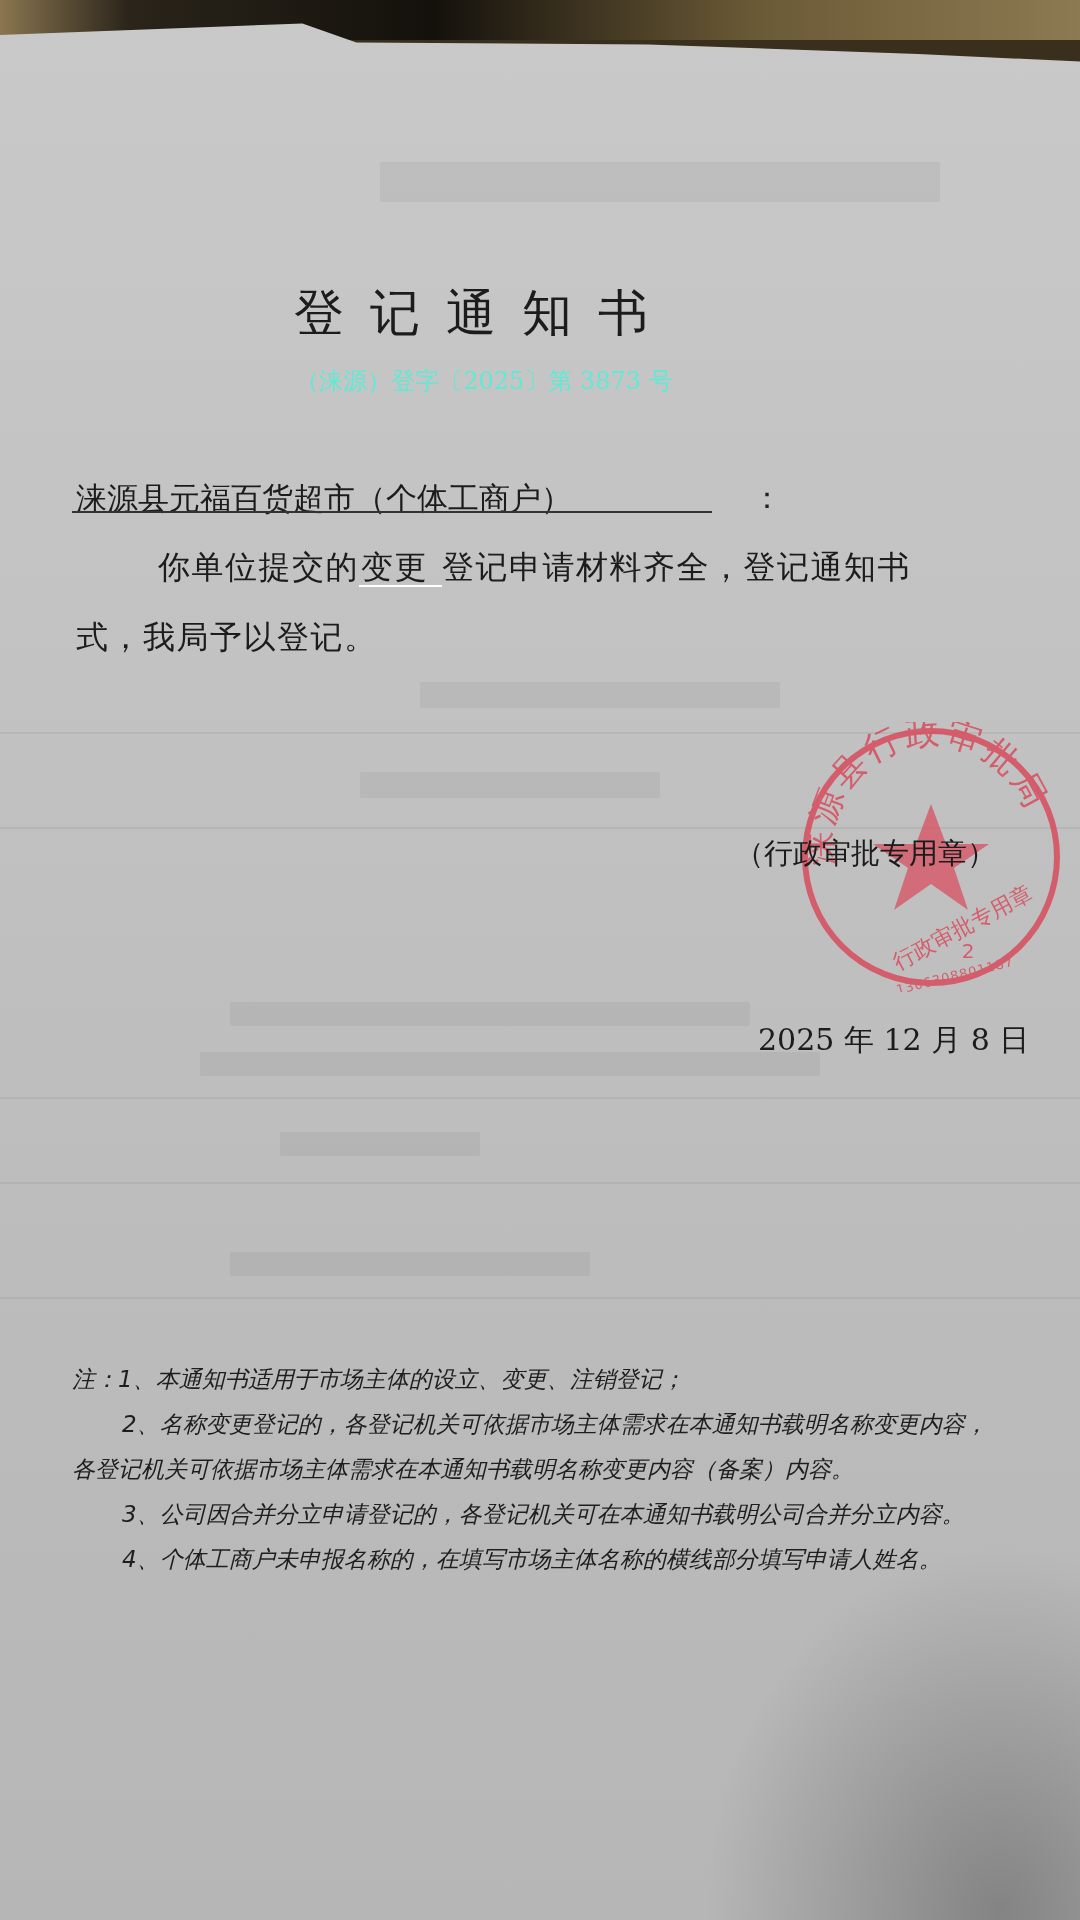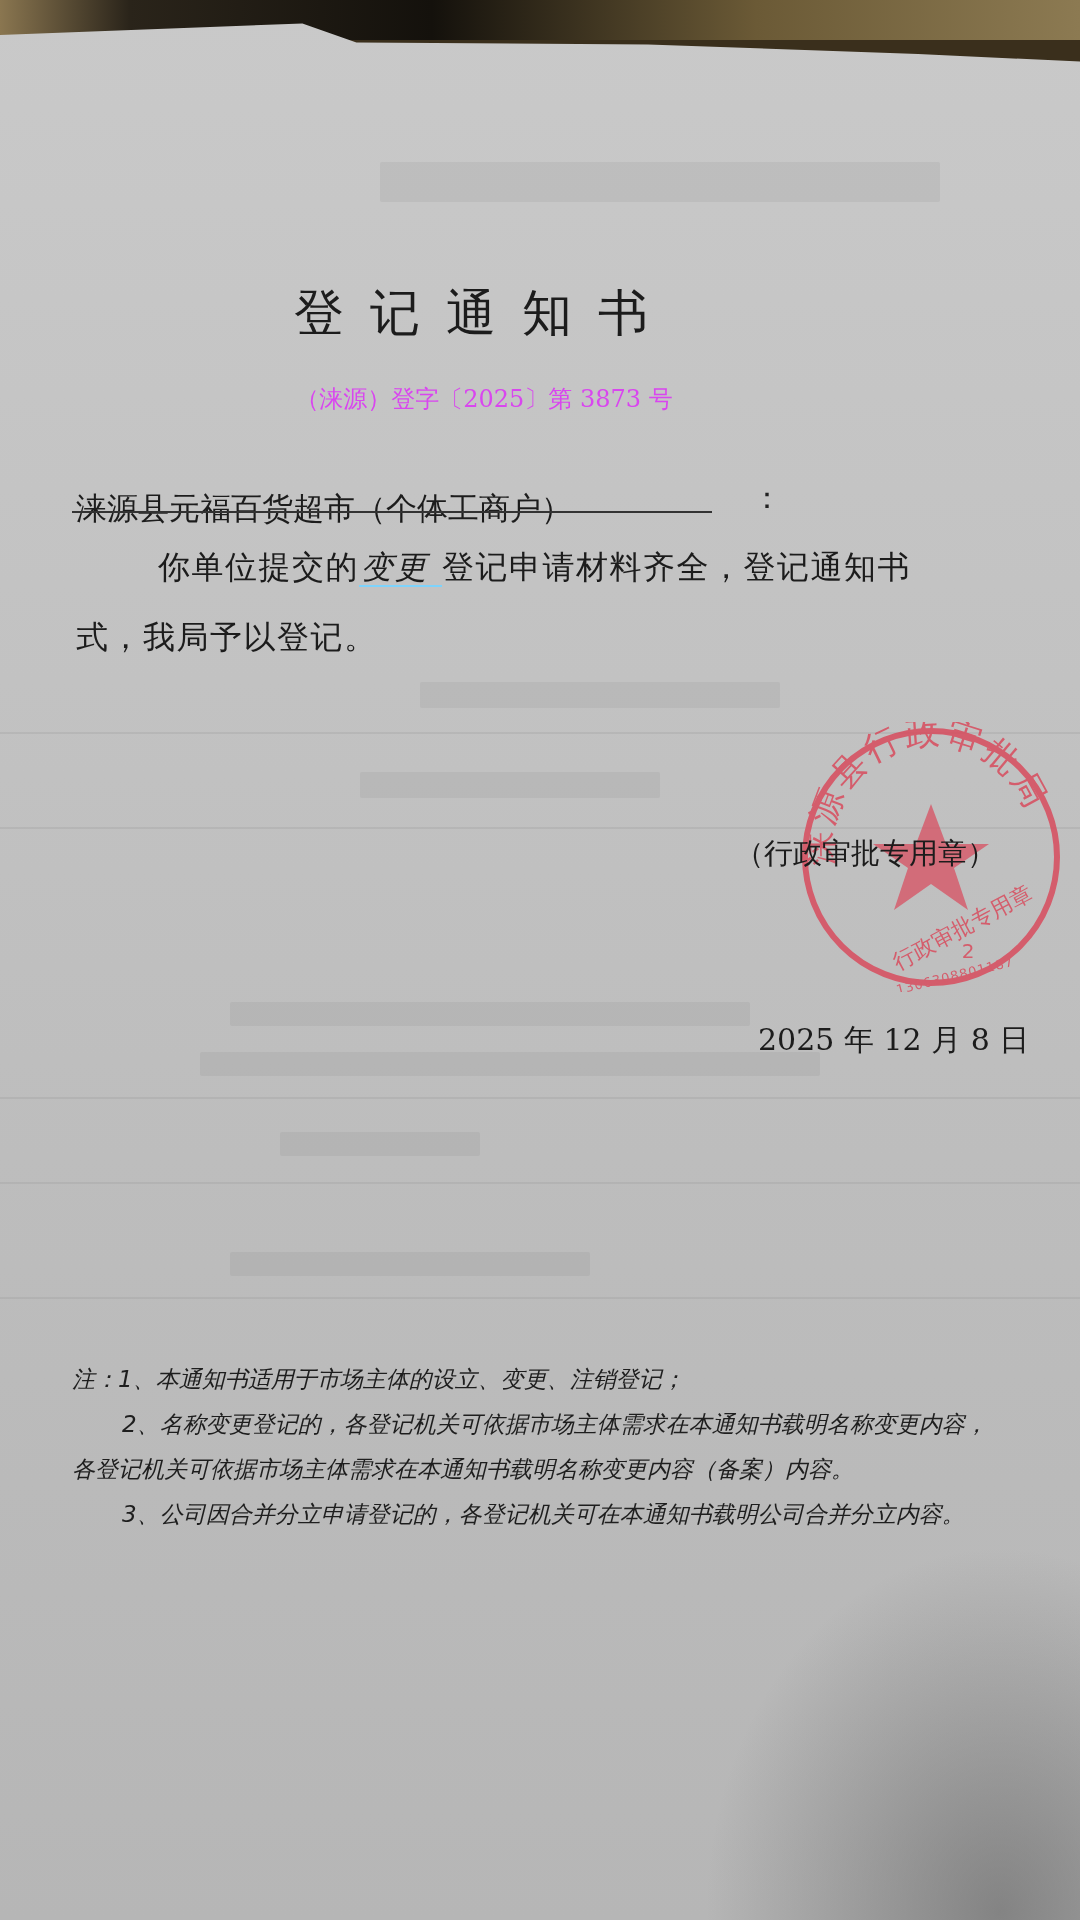--- a/index.html
+++ b/index.html
@@ -34,41 +34,41 @@
     background: rgba(110,110,110,0.12);
   }
   .text { position: absolute; color: #1c1c1c; white-space: nowrap; }
 
   .title {
     left: 0; width: 968px; top: 280px; text-align: center;
     font-size: 50px; letter-spacing: 26px; font-weight: normal;
     font-family: "DejaVu Sans", "Liberation Sans", sans-serif;
   }
   .docno {
-    left: 0; width: 968px; top: 383px; text-align: center;
-    font-size: 24px; color: #d946ef;
+    left: 0; width: 968px; top: 365px; text-align: center;
+    font-size: 24px; color: #5eead4;
   }
   .recipient {
-    left: 76px; top: 488px; font-size: 31px;
+    left: 76px; top: 478px; font-size: 31px;
     font-family: "DejaVu Sans", "Liberation Sans", sans-serif;
     text-align: right;
   }
   .recipient-line {
     position: absolute; left: 72px; top: 511px; width: 640px; height: 2px;
     background: #333;
   }
   .colon { position: absolute; left: 752px; top: 478px; font-size: 30px; color:#222; }
 
   .para1 {
     left: 158px; top: 546px; font-size: 32px; letter-spacing: 1.5px;
     font-family: "DejaVu Sans", "Liberation Sans", sans-serif;
   }
   .fill-word {
     display: inline-block; padding: 0 14px 0 2px;
-    border-bottom: 2px solid #7dd3fc; line-height: 1.05; font-style: italic;
+    border-bottom: 2px solid #ffffff; line-height: 1.05;
   }
   .para2 {
     left: 76px; top: 616px; font-size: 32px; letter-spacing: 1.5px;
     font-family: "DejaVu Sans", "Liberation Sans", sans-serif;
   }
   .seal-label {
     left: 735px; top: 834px; font-size: 29px; z-index: 3;
     font-family: "DejaVu Sans", "Liberation Sans", sans-serif;
   }
   .date {
@@ -135,13 +135,14 @@
 </svg>
 
 <div class="text seal-label">（行政审批专用章）</div>
 <div class="text date">2025 年 12 月 8 日</div>
 
 <div class="notes">
   <div><span>注：</span><span>1、本通知书适用于市场主体的设立、变更、注销登记；</span></div>
   <div class="indent">2、名称变更登记的，各登记机关可依据市场主体需求在本通知书载明名称变更内容，</div>
   <div>各登记机关可依据市场主体需求在本通知书载明名称变更内容（备案）内容。</div>
   <div class="indent">3、公司因合并分立申请登记的，各登记机关可在本通知书载明公司合并分立内容。</div>
+  <div class="indent">4、个体工商户未申报名称的，在填写市场主体名称的横线部分填写申请人姓名。</div>
 </div>
 
 </body></html>

